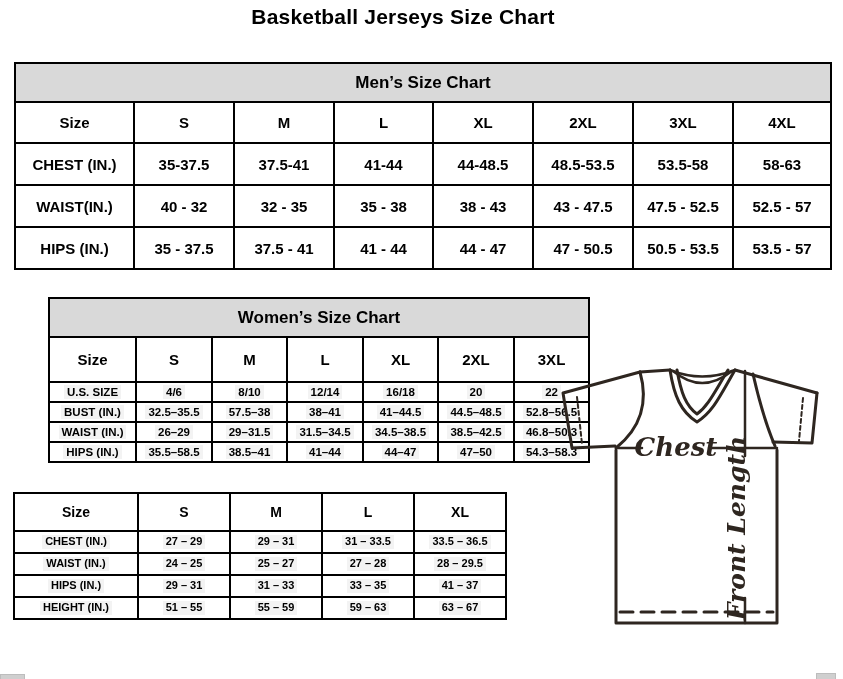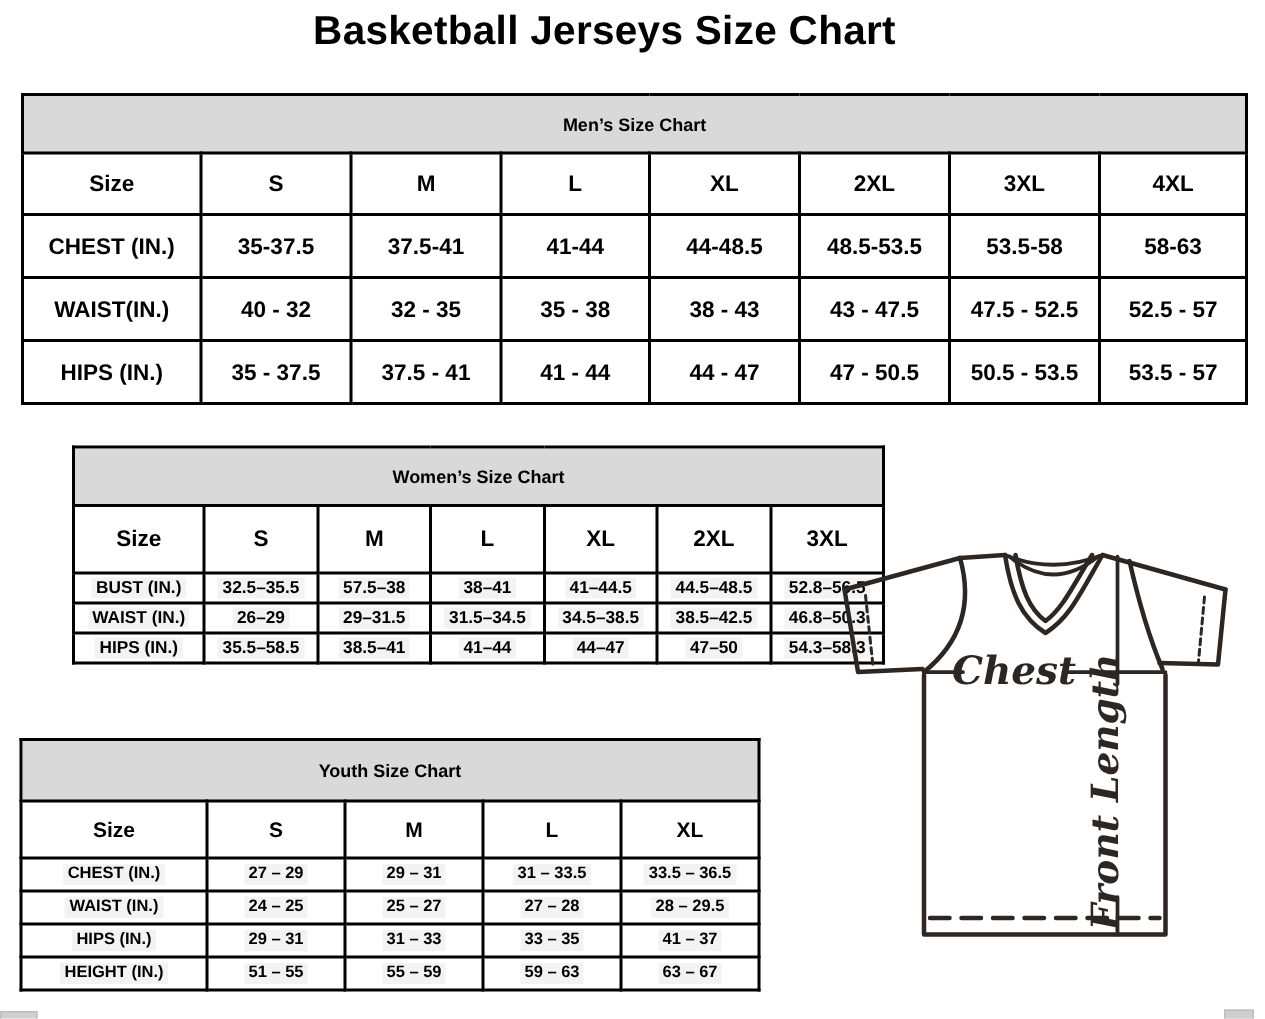--- a/index.html
+++ b/index.html
@@ -2,26 +2,26 @@
 <html><head>
 <meta charset="utf-8">
 <style>
   html,body{margin:0;padding:0;}
   .page{
     position:relative;width:843px;height:679px;background:#ffffff;
     overflow:hidden;font-family:"Liberation Sans",sans-serif;color:#000;
   }
   .page-title{
     position:absolute;top:5px;left:0;width:806px;margin:0;
-    text-align:center;font-size:27px;font-weight:bold;letter-spacing:0.2px;
+    text-align:center;font-size:21px;font-weight:bold;letter-spacing:0.2px;
   }
   table{border-collapse:collapse;table-layout:fixed;position:absolute;background:#fff;}
   td{border:2px solid #000;text-align:center;vertical-align:middle;
      font-weight:bold;padding:0;overflow:hidden;white-space:nowrap;}
-  tr.band td{background:#d9d9d9;font-size:12px;}
+  tr.band td{background:#d9d9d9;font-size:17px;}
   
   #mens{left:14px;top:62px;width:816px;}
   #mens tr.band td{height:37px;}
   #mens tr.hdr td{height:39px;font-size:15px;}
   #mens tr.datarow td{height:40px;font-size:15px;}
   #mens td.rowlabel{font-size:13px;}
   
   #womens{left:13px;top:297px;width:540px;margin-left:35px;}
   #womens tr.band td{height:37px;}
   #womens tr.hdr td{height:43px;font-size:15px;}
@@ -128,20 +128,29 @@
     <tr class="hdr">
       <td>Size</td>
       <td>S</td>
       <td>M</td>
       <td>L</td>
       <td>XL</td>
       <td>2XL</td>
       <td>3XL</td>
     </tr>
     <tr class="datarow">
+      <td class="rowlabel"><span class="hl">U.S. SIZE</span></td>
+      <td><span class="hl">4/6</span></td>
+      <td><span class="hl">8/10</span></td>
+      <td><span class="hl">12/14</span></td>
+      <td><span class="hl">16/18</span></td>
+      <td><span class="hl">20</span></td>
+      <td><span class="hl">22</span></td>
+    </tr>
+    <tr class="datarow">
       <td class="rowlabel"><span class="hl">BUST (IN.)</span></td>
       <td><span class="hl">32.5–35.5</span></td>
       <td><span class="hl">57.5–38</span></td>
       <td><span class="hl">38–41</span></td>
       <td><span class="hl">41–44.5</span></td>
       <td><span class="hl">44.5–48.5</span></td>
       <td><span class="hl">52.8–56.5</span></td>
     </tr>
     <tr class="datarow">
       <td class="rowlabel"><span class="hl">WAIST (IN.)</span></td>
@@ -166,23 +175,20 @@
 
   <table id="youth">
     <colgroup>
       <col style="width:124px">
         <col style="width:92px">
         <col style="width:92px">
         <col style="width:92px">
         <col style="width:92px">
     </colgroup>
     <tbody>
-        <tr class="band">
-      <td colspan="5">Youth Size Chart</td>
-    </tr>
     <tr class="hdr">
       <td>Size</td>
       <td>S</td>
       <td>M</td>
       <td>L</td>
       <td>XL</td>
     </tr>
     <tr class="datarow">
       <td class="rowlabel"><span class="hl">CHEST (IN.)</span></td>
       <td><span class="hl">27 – 29</span></td>

